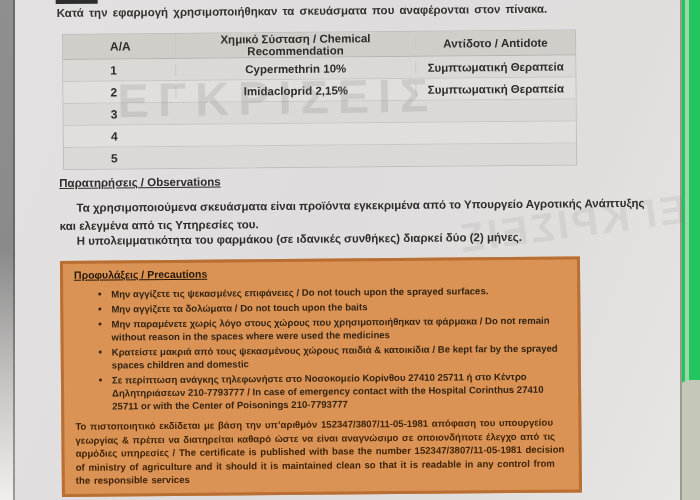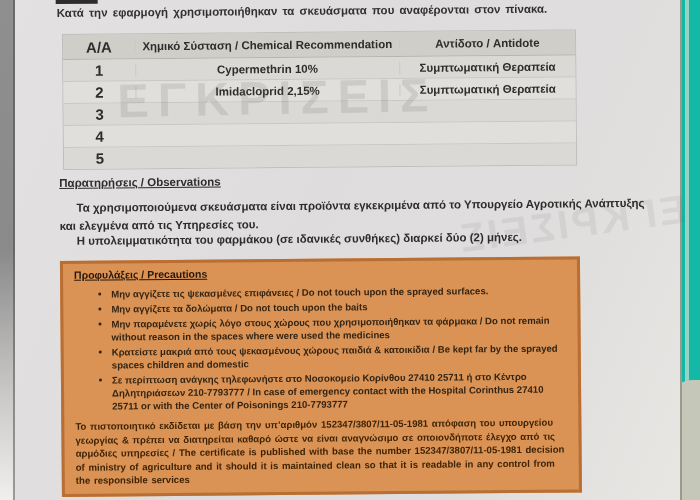--- a/index.html
+++ b/index.html
@@ -1,18 +1,18 @@
 <!DOCTYPE html>
 <html><head>
 <meta charset="utf-8">
 <style>
   html,body{margin:0;padding:0;}
   body{width:700px;height:500px;overflow:hidden;background:#b4b6aa;
        font-family:"Liberation Sans","DejaVu Sans",sans-serif;}
-  .photo{position:relative;width:700px;height:500px;background:#14b8a6;overflow:hidden;}
+  .photo{position:relative;width:700px;height:500px;background:#22c55e;overflow:hidden;}
   .bg-highlight{position:absolute;right:11px;top:0;width:4px;height:100%;
        background:rgba(222,224,212,0.65);}
   .bg-corner{position:absolute;right:0;bottom:0;width:30px;height:120px;
        background:#c5c7b9;border-top-left-radius:22px;}
   .paper{position:absolute;left:0;top:0;width:680px;height:500px;
        background:linear-gradient(112deg,#e3e1e2 0%,#dedcdd 45%,#e0dedd 75%,#e8e6e3 100%);
        border-right:2px solid #999b8f;}
   .left-strip{position:absolute;left:0;top:0;width:13px;height:500px;
        background:linear-gradient(180deg,#8f8f8f 0%,#8a8a8a 50%,#c9c7c6 78%,#f1efee 100%);
        border-right:2px solid rgba(70,70,70,0.5);}
@@ -23,21 +23,21 @@
        color:#33312f;word-spacing:2px;}
   
   .table{position:absolute;left:47px;top:34px;width:514px;border:1px solid #bfbebb;
        box-sizing:border-box;background:#dcdbd8;}
   .trow{display:flex;align-items:center;}
   .thead{height:24px;background:#cfcec9;font-weight:700;border-bottom:1px solid #b5b4b1;}
   .tbody-row{height:21px;border-bottom:1px solid #c8c7c4;font-weight:600;}
   .tbody-row:nth-child(odd){background:#e0dfdc;}
   .tbody-row:nth-child(even){background:#dad9d6;}
   .tbody-row:last-child{border-bottom:none;}
-  .c1{width:72px;text-align:center;font-size:15px;}
+  .c1{width:72px;text-align:left;font-size:12px;padding-left:47px;}
   .c2{width:264px;text-align:center;font-size:11.5px;border-left:1px solid #cac9c6;}
   .c3{width:176px;text-align:center;font-size:11.5px;border-left:1px solid #cac9c6;}
   .tbody-row .c1{font-weight:700;}
   .watermark{position:absolute;left:102px;top:72px;margin:0;font-size:47px;font-weight:800;
        letter-spacing:9px;color:rgba(104,104,99,0.17);white-space:nowrap;
        transform:rotate(-0.6deg);pointer-events:none;}
   .bleed{position:absolute;left:440px;top:206px;margin:0;font-size:40px;font-weight:800;
        letter-spacing:3px;color:rgba(100,100,94,0.10);white-space:nowrap;
        transform:scaleX(-1) rotate(7deg);pointer-events:none;}
   

